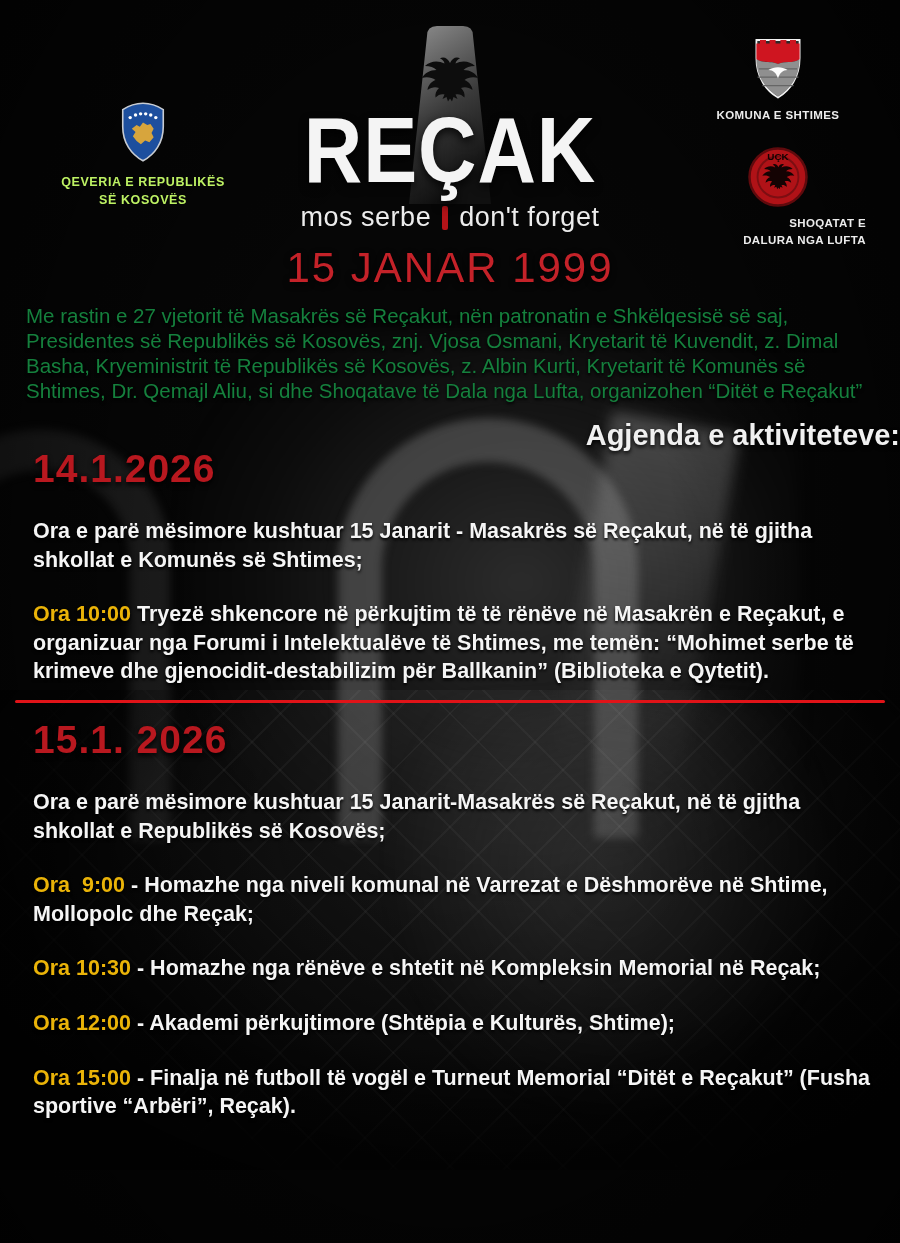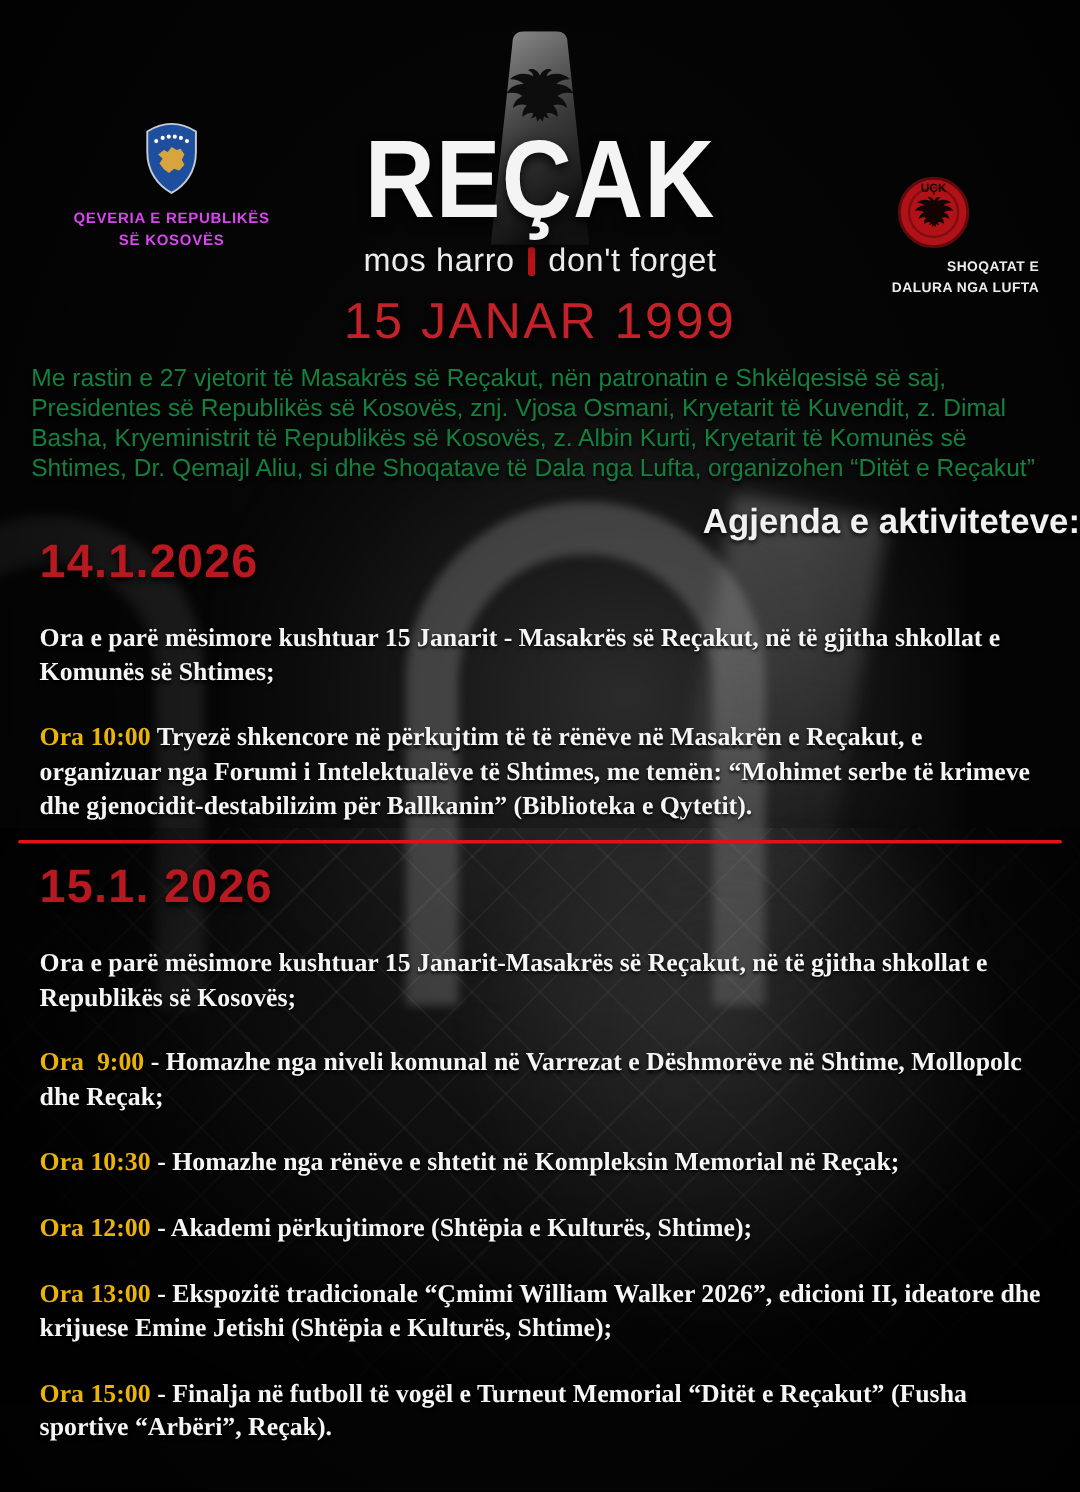--- a/index.html
+++ b/index.html
@@ -31,21 +31,21 @@
       radial-gradient(ellipse at 55% 35%, transparent 0%, transparent 45%, #000 78%),
       repeating-linear-gradient(45deg, rgba(200,200,200,0.10) 0 2px, transparent 2px 40px),
       repeating-linear-gradient(-45deg, rgba(200,200,200,0.10) 0 2px, transparent 2px 40px),
       radial-gradient(ellipse at 55% 30%, rgba(110,110,110,0.35), transparent 70%);}
   .vignette{position:absolute;inset:0;
     background:radial-gradient(ellipse at 50% 45%, transparent 35%, rgba(0,0,0,0.55) 80%, rgba(0,0,0,0.8) 100%);}
   
   .header{position:absolute;inset:0;z-index:3;}
   .logo-gov{position:absolute;left:48px;top:100px;width:190px;text-align:center;}
   .logo-gov .label{margin-top:9px;font-size:12.5px;font-weight:bold;letter-spacing:0.6px;
-    color:#d946ef;line-height:1.45;}
+    color:#bef264;line-height:1.45;}
   .logo-shtime{position:absolute;right:34px;top:34px;width:176px;text-align:center;}
   .logo-uck{position:absolute;right:34px;top:146px;width:176px;text-align:right;}
   .logo-shtime .label,.logo-uck .label{margin-top:7px;font-size:11.5px;font-weight:bold;
     letter-spacing:0.4px;color:#ececec;line-height:1.5;}
   .center-brand{position:absolute;left:50%;top:22px;transform:translateX(-50%);
     width:420px;text-align:center;}
   .stone-wrap{position:relative;height:180px;}
   .stone{position:absolute;left:50%;top:4px;transform:translateX(-50%);}
   .brand-title{position:relative;margin-top:-98px;font-size:92px;font-weight:bold;
     letter-spacing:1px;transform:scaleX(0.88);transform-origin:center;
@@ -58,21 +58,21 @@
   .content{position:absolute;inset:0;z-index:2;}
   .main-title{margin:244px 0 0 0;text-align:center;font-size:42px;font-weight:normal;
     letter-spacing:2px;color:#c42229;text-shadow:0 2px 6px rgba(0,0,0,0.9);}
   .intro{width:848px;margin:11px auto 0 auto;text-align:left;font-size:20.5px;
     line-height:1.22;color:#15803d;text-shadow:0 2px 3px #000;}
   .agenda-heading{margin:16px 0 0 0;text-align:right;font-size:29px;font-weight:bold;
     color:#f0f0f0;text-shadow:0 2px 4px #000;}
   .date-heading{margin:-5px 0 0 33px;font-size:39px;font-weight:bold;color:#b8181f;
     letter-spacing:1px;text-shadow:0 3px 5px rgba(0,0,0,0.9);}
   .date-heading.second{margin-top:15px;}
-  .items{margin:0 26px 0 33px;font-family:Liberation Serif, serif;}
+  .items{margin:0 26px 0 33px;}
   .item{margin-top:26px;font-size:21.5px;font-weight:bold;line-height:1.33;
     color:#f5f5f5;text-shadow:0 2px 3px #000;}
   .item .time{color:#eab308;white-space:pre;}
   .divider{height:3px;background:#e01318;margin:14px 15px 0 15px;border-radius:2px;}
   svg{display:block;margin:0 auto;}
 </style>
 </head>
 <body>
 
 <div class="poster">
@@ -117,26 +117,40 @@
             </linearGradient>
           </defs>
           <path d="M40 10 Q40 0 50 0 L76 0 Q86 0 86 10 L104 178 L22 178 Z" fill="url(#stoneGrad)"></path>
           <g transform="translate(33,28) scale(0.5)">
             <path fill="#0d0d0d" d="M60 18 C56 8 46 4 40 9 C45 11 48 14 49 19 C36 12 20 14 10 24 C20 24 28 27 33 32 C20 32 9 38 4 48 C14 45 24 47 31 52 C22 56 16 63 15 72 C23 66 31 65 38 68 C32 74 30 80 31 87 C37 81 43 79 49 81 L45 90 L53 86 L56 95 L60 89 L64 95 L67 86 L75 90 L71 81 C77 79 83 81 89 87 C90 80 88 74 82 68 C89 65 97 66 105 72 C104 63 98 56 89 52 C96 47 106 45 116 48 C111 38 100 32 87 32 C92 27 100 24 110 24 C100 14 84 12 71 19 C72 14 75 11 80 9 C74 4 64 8 60 18 Z"></path>
           </g>
         </svg>
       </div>
       <div class="brand-title">REÇAK</div>
       <div class="brand-sub">
-        <span>mos harro</span>
+        <span>mos serbe</span>
         <span class="bar"></span>
         <span>don't forget</span>
       </div>
     </div>
 
+    <div class="logo-shtime">
+      <svg width="62" height="66" viewBox="0 0 100 110">
+        <path d="M50 106 C30 94 14 72 14 40 L14 10 L86 10 L86 40 C86 72 70 94 50 106 Z" fill="#2a2a2a" stroke="#f2f2f2" stroke-width="3"></path>
+        <rect x="20" y="10" width="10" height="8" fill="#cf1520"></rect>
+        <rect x="36" y="10" width="10" height="8" fill="#cf1520"></rect>
+        <rect x="54" y="10" width="10" height="8" fill="#cf1520"></rect>
+        <rect x="70" y="10" width="10" height="8" fill="#cf1520"></rect>
+        <path d="M14 16 L86 16 L86 42 C74 50 62 44 50 50 C38 44 26 50 14 42 Z" fill="#cf1520"></path>
+        <path d="M14 42 C26 50 38 44 50 50 C62 44 74 50 86 42 C86 72 70 92 50 104 C30 92 14 72 14 42 Z" fill="#8f8f8f"></path>
+        <path d="M18 58 H82 M16 72 H84 M24 86 H76" stroke="#666" stroke-width="2" fill="none"></path>
+        <path d="M34 60 C44 54 56 54 66 60 C58 60 53 65 50 74 C47 65 42 60 34 60 Z" fill="#fdfdfd"></path>
+      </svg>
+      <div class="label">KOMUNA E SHTIMES</div>
+    </div>
 
     <div class="logo-uck">
       <svg width="62" height="62" viewBox="0 0 100 100">
         <circle cx="50" cy="50" r="46" fill="#b01217" stroke="#5f0a0d" stroke-width="4"></circle>
         <circle cx="50" cy="50" r="33" fill="none" stroke="#7c0e12" stroke-width="3"></circle>
         <text x="50" y="22" text-anchor="middle" font-family="Liberation Sans, sans-serif" font-size="16" font-weight="bold" fill="#120202">UÇK</text>
         <g transform="translate(23,26) scale(0.46)">
           <path fill="#140303" d="M60 18 C56 8 46 4 40 9 C45 11 48 14 49 19 C36 12 20 14 10 24 C20 24 28 27 33 32 C20 32 9 38 4 48 C14 45 24 47 31 52 C22 56 16 63 15 72 C23 66 31 65 38 68 C32 74 30 80 31 87 C37 81 43 79 49 81 L45 90 L53 86 L56 95 L60 89 L64 95 L67 86 L75 90 L71 81 C77 79 83 81 89 87 C90 80 88 74 82 68 C89 65 97 66 105 72 C104 63 98 56 89 52 C96 47 106 45 116 48 C111 38 100 32 87 32 C92 27 100 24 110 24 C100 14 84 12 71 19 C72 14 75 11 80 9 C74 4 64 8 60 18 Z"></path>
         </g>
       </svg>
@@ -172,21 +186,18 @@
       <div class="item">
         <span class="time">Ora  9:00</span><span> - Homazhe nga niveli komunal në Varrezat e Dëshmorëve në Shtime, Mollopolc dhe Reçak;</span>
       </div>
       <div class="item">
         <span class="time">Ora 10:30</span><span> - Homazhe nga rënëve e shtetit në Kompleksin Memorial në Reçak;</span>
       </div>
       <div class="item">
         <span class="time">Ora 12:00</span><span> - Akademi përkujtimore (Shtëpia e Kulturës, Shtime);</span>
       </div>
       <div class="item">
-        <span class="time">Ora 13:00</span><span> - Ekspozitë tradicionale “Çmimi William Walker 2026”, edicioni II, ideatore dhe krijuese Emine Jetishi (Shtëpia e Kulturës, Shtime);</span>
-      </div>
-      <div class="item">
         <span class="time">Ora 15:00</span><span> - Finalja në futboll të vogël e Turneut Memorial “Ditët e Reçakut” (Fusha sportive “Arbëri”, Reçak).</span>
       </div>
     </div>
   </div>
 
 </div>
 
 </body></html>

